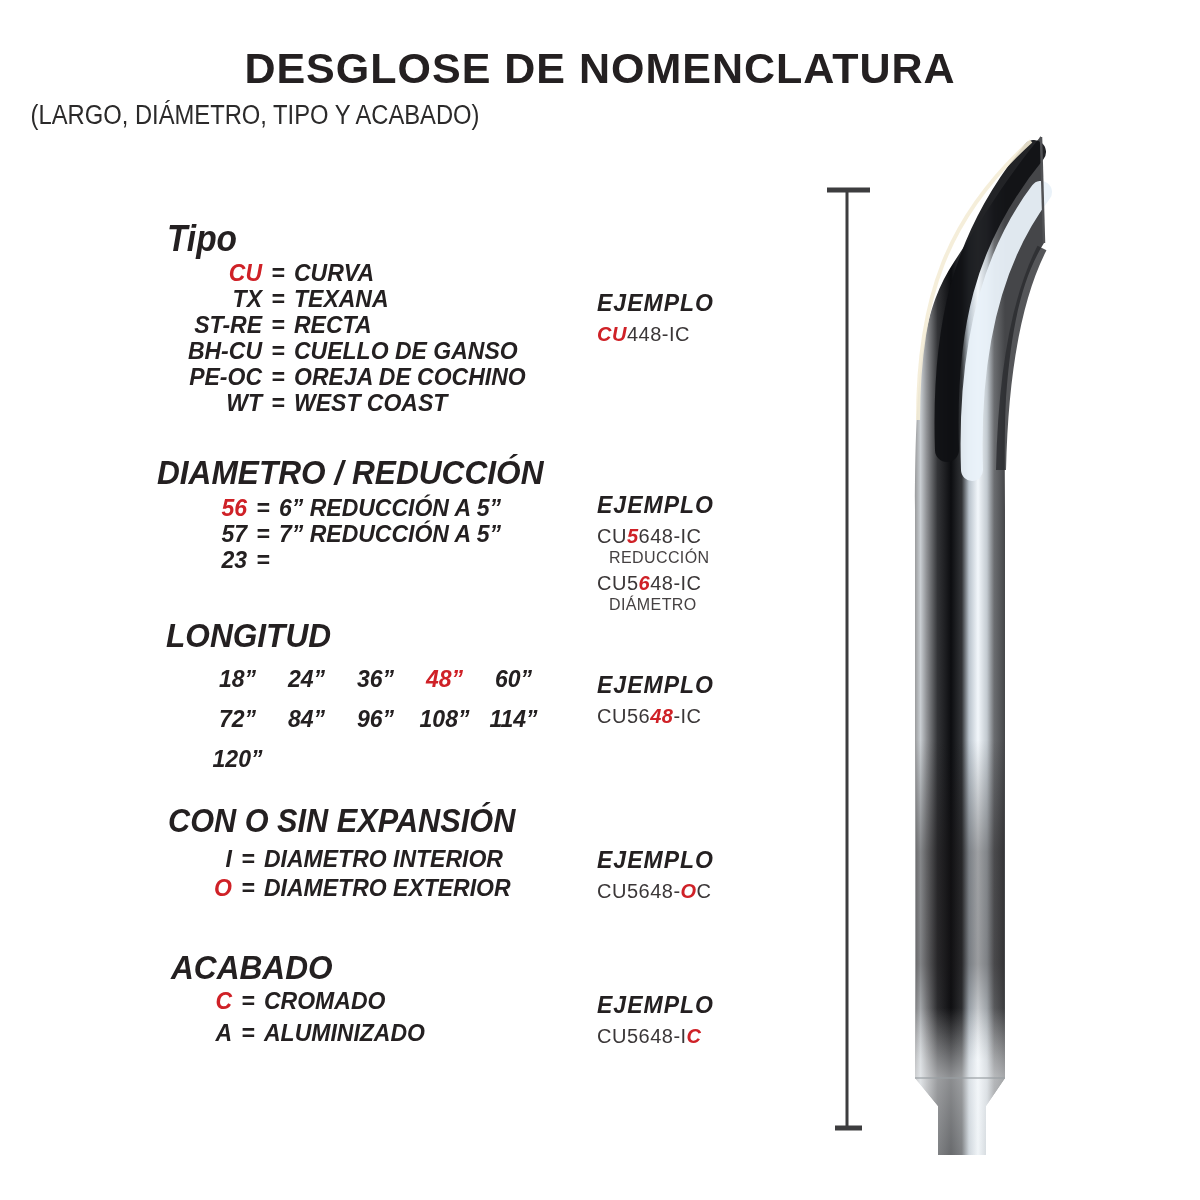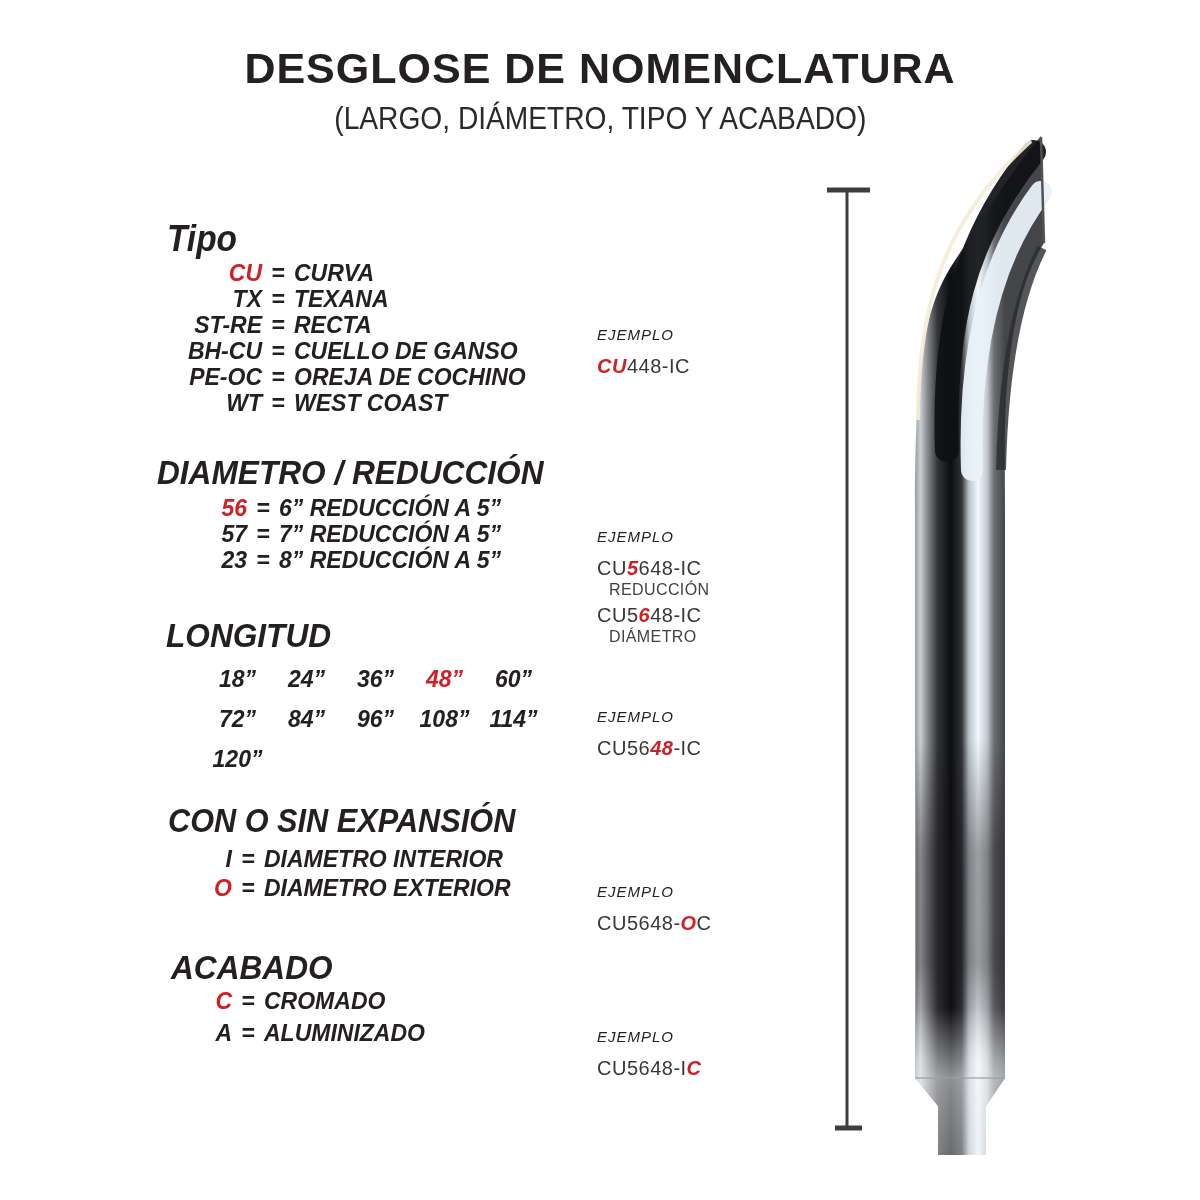--- a/index.html
+++ b/index.html
@@ -13,22 +13,22 @@
     background:#ffffff;color:var(--ink);
     font-family:"Liberation Sans",sans-serif;
   }
   
   .title{
     position:absolute;top:44px;left:0;width:100%;text-align:center;
     font-size:43px;font-weight:bold;letter-spacing:1px;
     color:var(--ink);white-space:nowrap;
   }
   .subtitle{
-    position:absolute;top:100px;left:0;width:100%;text-align:center;
-    font-size:32px;color:#2b2a2a;white-space:nowrap;text-decoration:underline;
+    position:absolute;top:100px;left:0;width:100%;text-align:left;
+    font-size:27px;color:#2b2a2a;white-space:nowrap;text-decoration:underline;
   }
   .subtitle .squeeze{display:inline-block;transform:scaleX(.88);transform-origin:center;}
   
   .sec-heading{
     position:absolute;margin:0;color:var(--ink);
     font-weight:bold;font-style:italic;white-space:nowrap;
     transform:scaleX(.93);transform-origin:left;
   }
   #h-tipo{left:167px;top:218px;font-size:36px;}
   #h-diam{left:157px;top:453px;font-size:34px;}
@@ -54,22 +54,22 @@
   
   #len-grid{position:absolute;left:203px;top:659px;}
   .len-row{display:flex;line-height:40px;}
   .len-cell{
     width:69px;text-align:center;font-weight:bold;font-style:italic;
     font-size:23px;white-space:nowrap;
   }
   
   .example{position:absolute;left:597px;}
   .ex-label{
-    font-size:15px;font-weight:normal;font-style:italic;
-    letter-spacing:1px;line-height:24px;color:var(--ink);margin-top:32px;
+    font-size:23px;font-weight:bold;font-style:italic;
+    letter-spacing:1px;line-height:24px;color:var(--ink);
   }
   .code-line{
     font-size:20px;color:var(--code-gray);letter-spacing:.5px;
     line-height:27px;margin-top:6px;white-space:nowrap;
   }
   .code-line .red-part{color:var(--red);font-weight:bold;font-style:italic;}
   .code-note{
     font-size:16px;color:#454142;letter-spacing:.4px;
     line-height:13px;margin:1px 0 5px 12px;white-space:nowrap;
   }
@@ -131,21 +131,20 @@
       <span class="val">6” REDUCCIÓN A 5”</span>
     </div>
     <div class="def-row">
       <span class="code">57</span>
       <span class="eq">=</span>
       <span class="val">7” REDUCCIÓN A 5”</span>
     </div>
     <div class="def-row">
       <span class="code">23</span>
       <span class="eq">=</span>
-      <span class="val">8” REDUCCIÓN A 5”</span>
     </div>
   </div>
 
 <h2 id="h-long" class="sec-heading">LONGITUD</h2>
 <div id="len-grid">
     <div class="len-row">
       <span class="len-cell">18”</span>
       <span class="len-cell">24”</span>
       <span class="len-cell">36”</span>
       <span class="len-cell red">48”</span>

